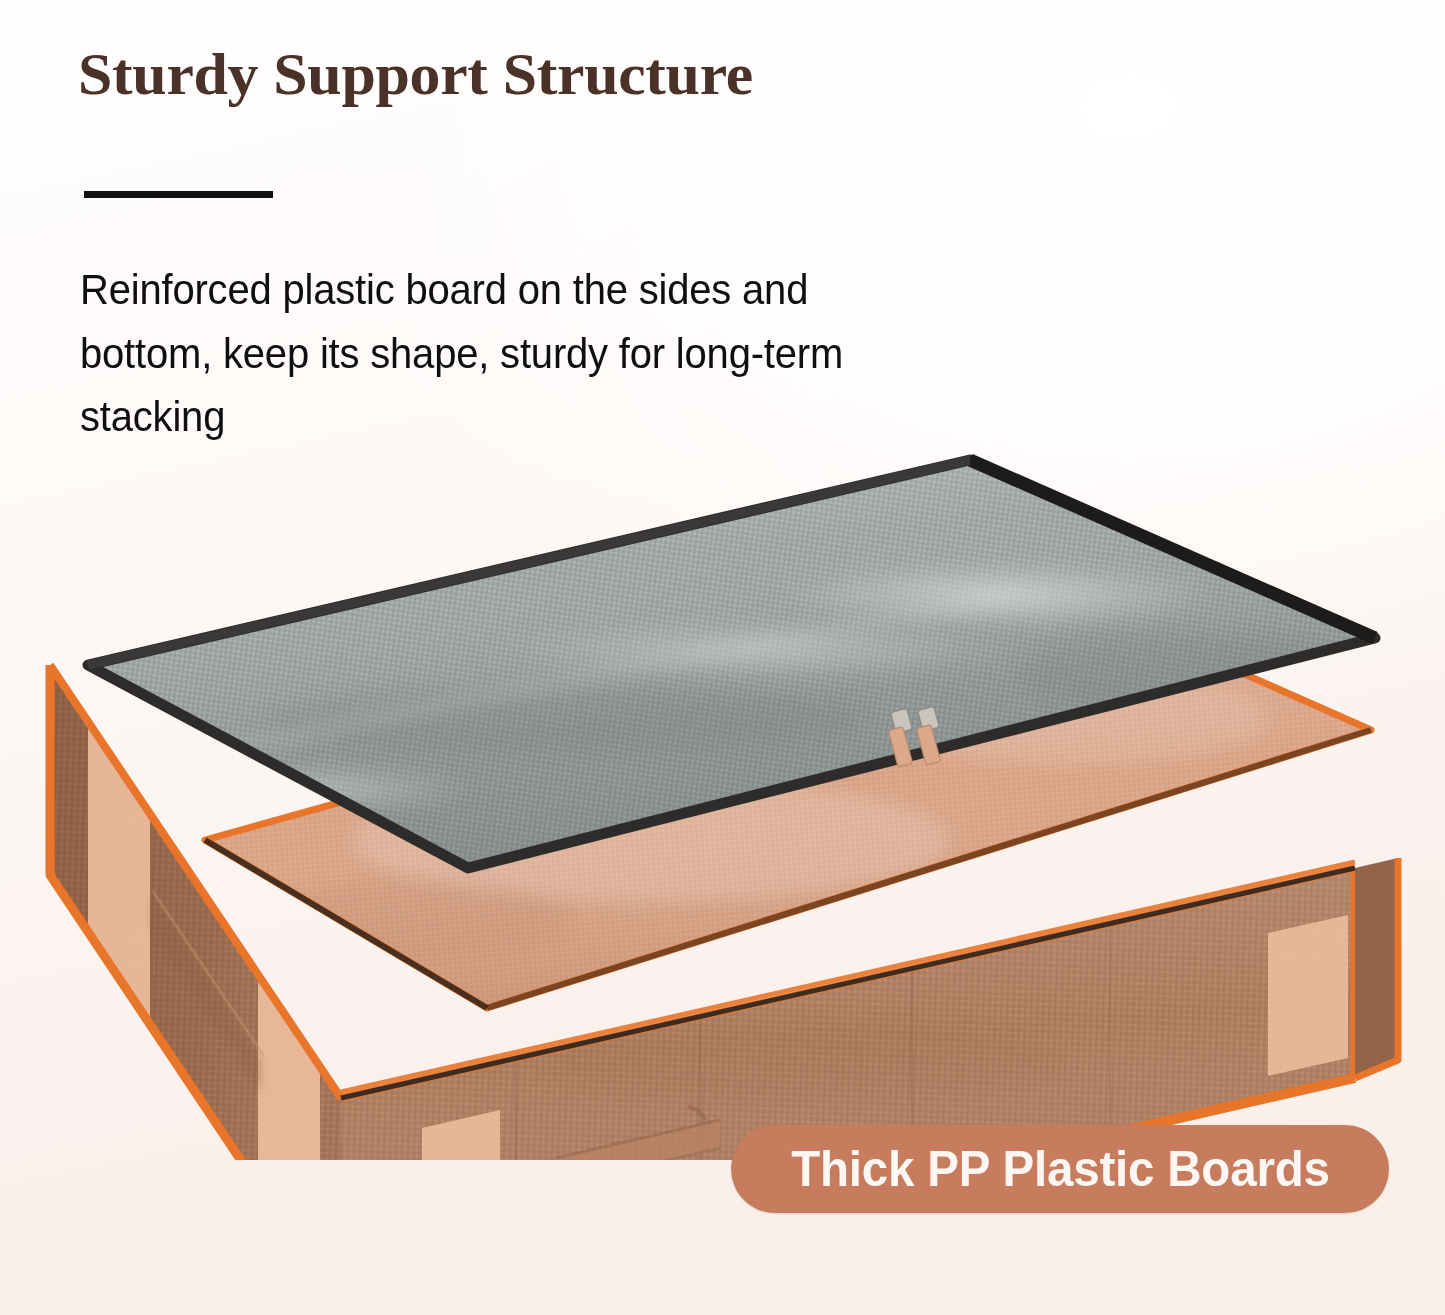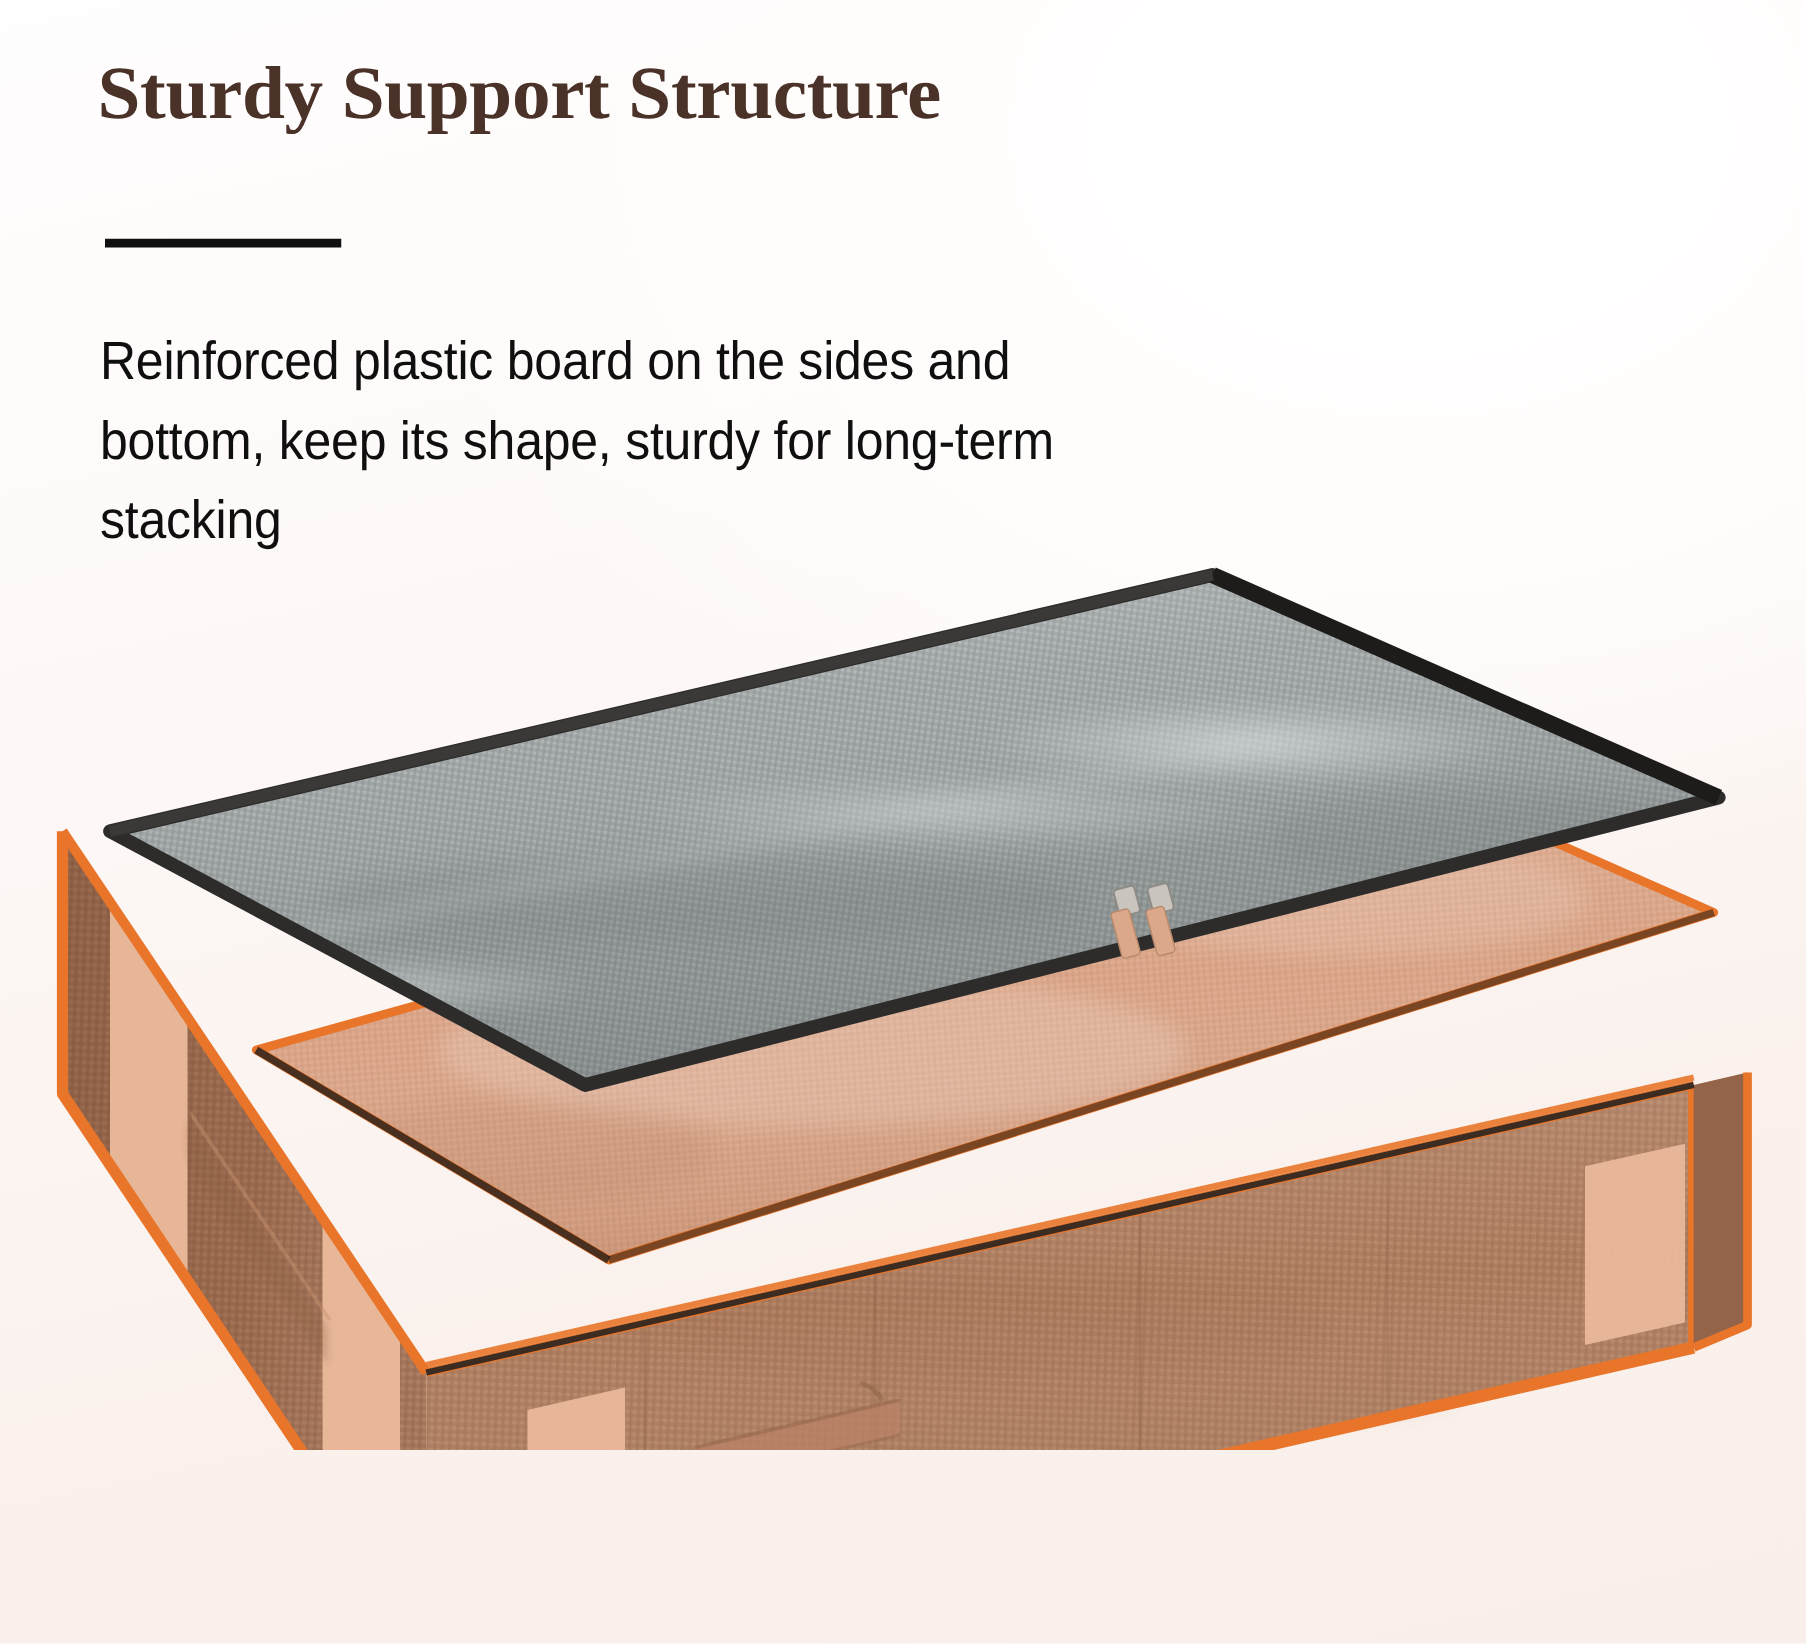--- a/index.html
+++ b/index.html
@@ -321,14 +321,17 @@
         <rect x="893" y="308" width="15" height="38" rx="3" fill="#dba98a" stroke="#b98a6c" stroke-width="1.2" transform="rotate(-15 900 327)"></rect>
       </g>
       <g>
         <rect x="920" y="288" width="17" height="22" rx="3" fill="#c9c4bd" stroke="#8e8a84" stroke-width="1.5" transform="rotate(-15 928 299)"></rect>
         <rect x="921" y="306" width="15" height="38" rx="3" fill="#dba98a" stroke="#b98a6c" stroke-width="1.2" transform="rotate(-15 928 325)"></rect>
       </g>
 
     </svg>
   </div>
 
+  <div class="badge">
+    <span class="badge-label">Thick PP Plastic Boards</span>
+  </div>
 
 </div>
 
 </body></html>

